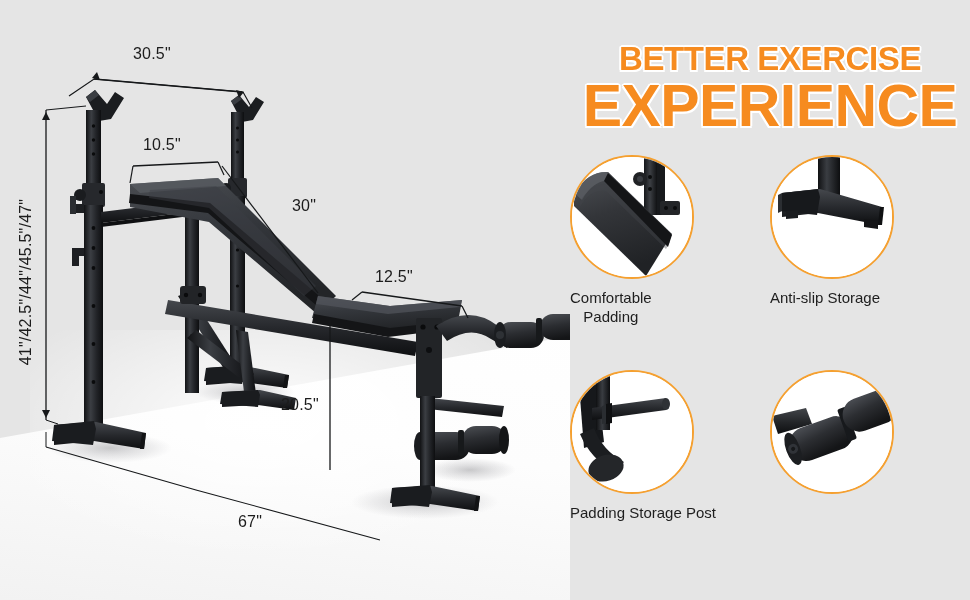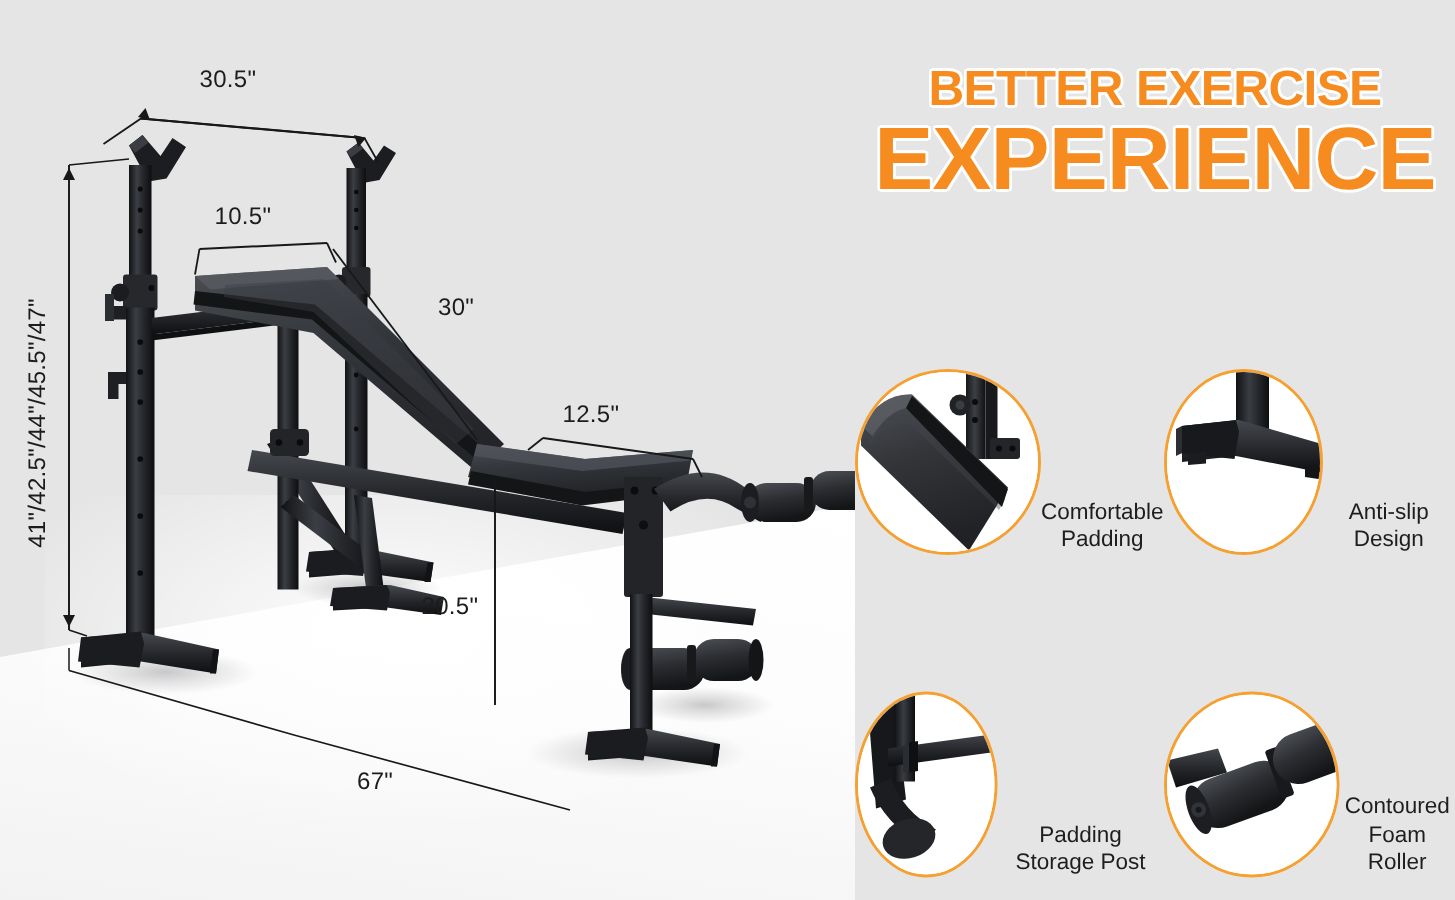--- a/index.html
+++ b/index.html
@@ -105,22 +105,22 @@
     position: absolute;
     left: 0; top: 155px;
     width: 400px; height: 430px;
     display: grid;
     grid-template-columns: 1fr 1fr;
     grid-template-rows: 1fr 1fr;
   }
   .feature-cell {
     position: relative;
     display: flex;
-    flex-direction: row;
-    align-items: flex-end;
+    flex-direction: column;
+    align-items: flex-start;
   }
   .feature-circle {
     position: relative;
     width: 124px; height: 124px;
     border-radius: 50%;
     border: 2px solid #F5A030;
     background: #ffffff;
     overflow: hidden;
     box-sizing: border-box;
   }
@@ -429,21 +429,21 @@
             <path d="M8 54 l2 -18 36 -4 2 8 -3 18 z" fill="#17191c"></path>
 
             <path d="M10 36 l-4 2 0 18 4 -2 z" fill="#2b2e32"></path>
 
             <path d="M108 50 l4 0 -2 18 -4 0 z" fill="#0f1012"></path>
 
             <path d="M14 54 l12 -1 0 8 -12 1 z" fill="#1a1c1f"></path>
             <path d="M92 62 l14 2 0 8 -14 -2 z" fill="#141517"></path>
           </svg>
         </div>
-        <div class="feature-caption">Anti-slip Design</div>
+        <div class="feature-caption">Anti-slip Storage</div>
       </div>
 
       <div class="feature-cell">
         <div class="feature-circle">
           <svg width="120" height="120" viewBox="0 0 120 120">
             <defs>
               <linearGradient id="f3h" x1="0" y1="0" x2="0" y2="1">
                 <stop offset="0%" stop-color="#44474c"></stop>
                 <stop offset="50%" stop-color="#25272b"></stop>
                 <stop offset="100%" stop-color="#0e0f11"></stop>
@@ -502,19 +502,17 @@
             <g transform="rotate(-20 78 50)">
               <rect x="70" y="34" width="9" height="34" rx="2" fill="#17191c"></rect>
             </g>
 
             <g transform="rotate(-20 92 40)">
               <rect x="70" y="24" width="56" height="34" rx="17" fill="url(#f4foam)"></rect>
               <ellipse cx="124" cy="41" rx="6" ry="17" fill="#111315"></ellipse>
             </g>
           </svg>
         </div>
-        <div class="feature-caption">Contoured
-Foam Roller</div>
       </div>
 
     </div>
   </div>
 </div>
 
 </body></html>

